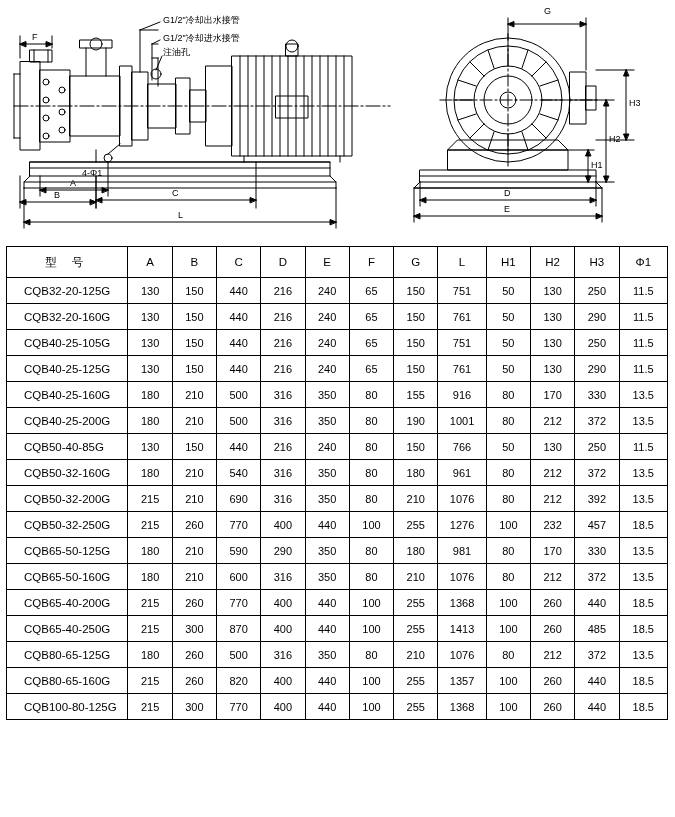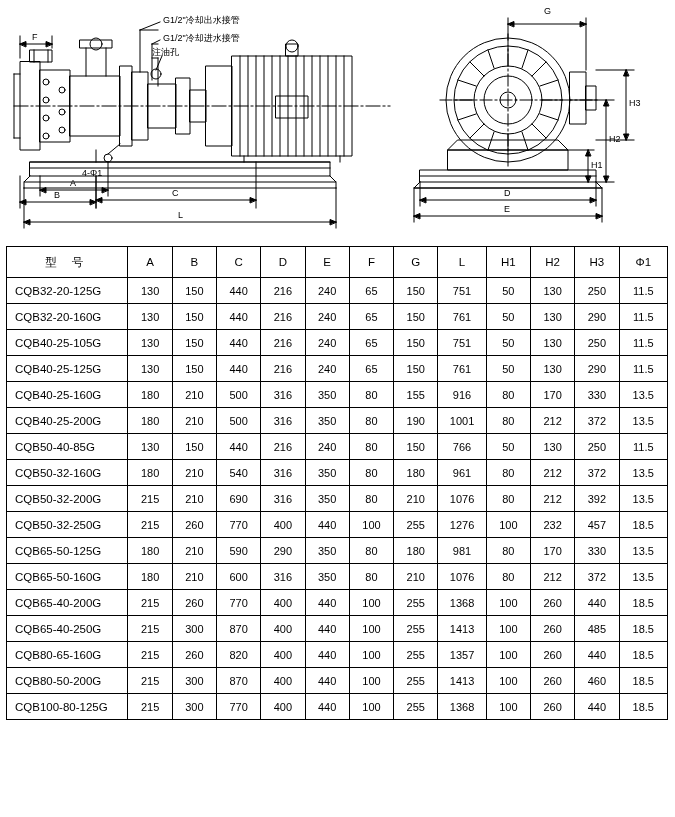--- a/index.html
+++ b/index.html
@@ -9,21 +9,21 @@
   
   .drawing{position:relative;width:675px;height:238px;}
   .drawing svg{position:absolute;left:0;top:0;}
   .anno{position:absolute;font-size:9px;line-height:10px;white-space:nowrap;}
 
   
   .tablewrap{position:absolute;left:6px;top:246px;width:662px;}
   table{border-collapse:collapse;width:662px;table-layout:fixed;}
   td,th{border:1px solid #000;text-align:center;font-size:11px;padding:0;height:25px;font-family:"Liberation Sans",sans-serif;}
   thead th{font-size:11.5px;font-weight:normal;height:30px;}
-  .model{text-align:left;padding-left:8px;font-size:11.5px;}
+  .model{text-align:left;padding-left:17px;font-size:11.5px;}
   .modelhead{letter-spacing:6px;}
   col.c-model{width:118px;}
   col.c-n{width:43px;}
   col.c-L{width:47px;}
   col.c-phi{width:47px;}
 </style>
 </head>
 <body>
 
 <div class="page">
@@ -208,21 +208,21 @@
         <path d="M602 216 L596 213.5 L596 218.5 Z" fill="#000"></path>
 
         <path d="M140 30 L160 22"></path>
         <path d="M152 44 L160 40"></path>
         <path d="M156 70 L162 56"></path>
       </g>
     </svg>
 
     <div class="anno" style="left:163px;top:15px;">G1/2"冷却出水接管</div>
     <div class="anno" style="left:163px;top:33px;">G1/2"冷却进水接管</div>
-    <div class="anno" style="left:152px;top:47px;">注油孔</div>
+    <div class="anno" style="left:163px;top:47px;">注油孔</div>
 
     <div class="anno" style="left:32px;top:32px;">F</div>
     <div class="anno" style="left:82px;top:152px;margin-top:16px;">4-Φ1</div>
     <div class="anno" style="left:70px;top:178px;">A</div>
     <div class="anno" style="left:54px;top:190px;">B</div>
     <div class="anno" style="left:172px;top:188px;">C</div>
     <div class="anno" style="left:178px;top:210px;">L</div>
 
     <div class="anno" style="left:544px;top:6px;">G</div>
     <div class="anno" style="left:629px;top:98px;">H3</div>
@@ -471,47 +471,47 @@
             <td>440</td>
             <td>100</td>
             <td>255</td>
             <td>1413</td>
             <td>100</td>
             <td>260</td>
             <td>485</td>
             <td>18.5</td>
           </tr>
           <tr>
+            <td class="model">CQB80-65-125G</td>
+            <td>180</td>
+            <td>260</td>
+            <td>500</td>
+            <td>316</td>
+            <td>350</td>
+            <td>80</td>
+            <td>210</td>
+            <td>1076</td>
+            <td>80</td>
+            <td>212</td>
+            <td>372</td>
+            <td>13.5</td>
+          </tr>
+          <tr>
             <td class="model">CQB80-65-160G</td>
             <td>215</td>
             <td>260</td>
             <td>820</td>
             <td>400</td>
             <td>440</td>
             <td>100</td>
             <td>255</td>
             <td>1357</td>
             <td>100</td>
             <td>260</td>
             <td>440</td>
-            <td>18.5</td>
-          </tr>
-          <tr>
-            <td class="model">CQB80-50-200G</td>
-            <td>215</td>
-            <td>300</td>
-            <td>870</td>
-            <td>400</td>
-            <td>440</td>
-            <td>100</td>
-            <td>255</td>
-            <td>1413</td>
-            <td>100</td>
-            <td>260</td>
-            <td>460</td>
             <td>18.5</td>
           </tr>
           <tr>
             <td class="model">CQB100-80-125G</td>
             <td>215</td>
             <td>300</td>
             <td>770</td>
             <td>400</td>
             <td>440</td>
             <td>100</td>

